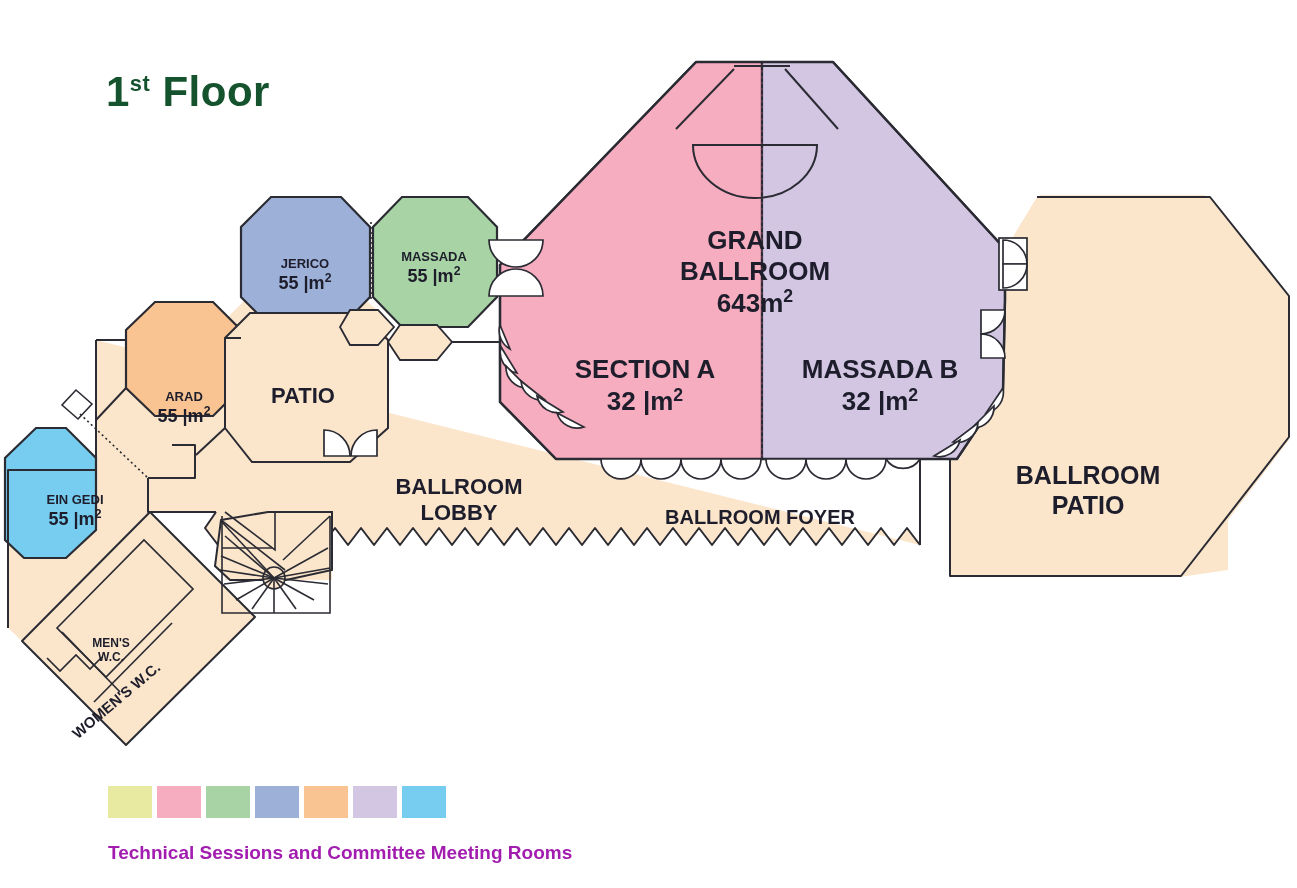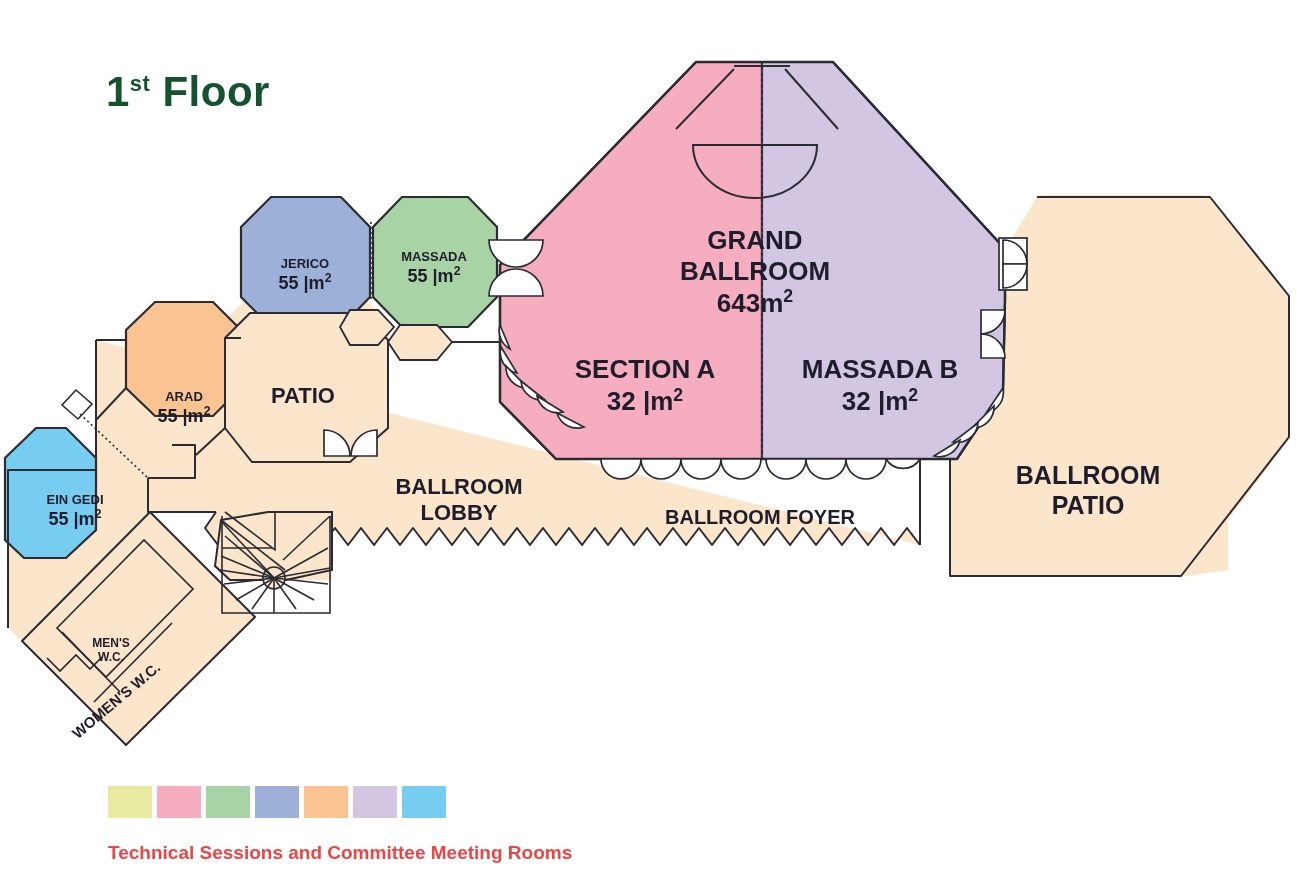--- a/index.html
+++ b/index.html
@@ -97,21 +97,21 @@
     gap: 5px;
   }
   .swatch {
     width: 44px;
     height: 32px;
   }
   #legend-caption {
     margin-top: 24px;
     font-size: 19px;
     font-weight: bold;
-    color: #ef4444;
+    color: #a21caf;
     white-space: nowrap;
   }
 </style>
 </head>
 <body>
 
 <div id="plan-root">
 
   <svg class="plan-svg" viewBox="0 0 1297 888" xmlns="http://www.w3.org/2000/svg">
 

